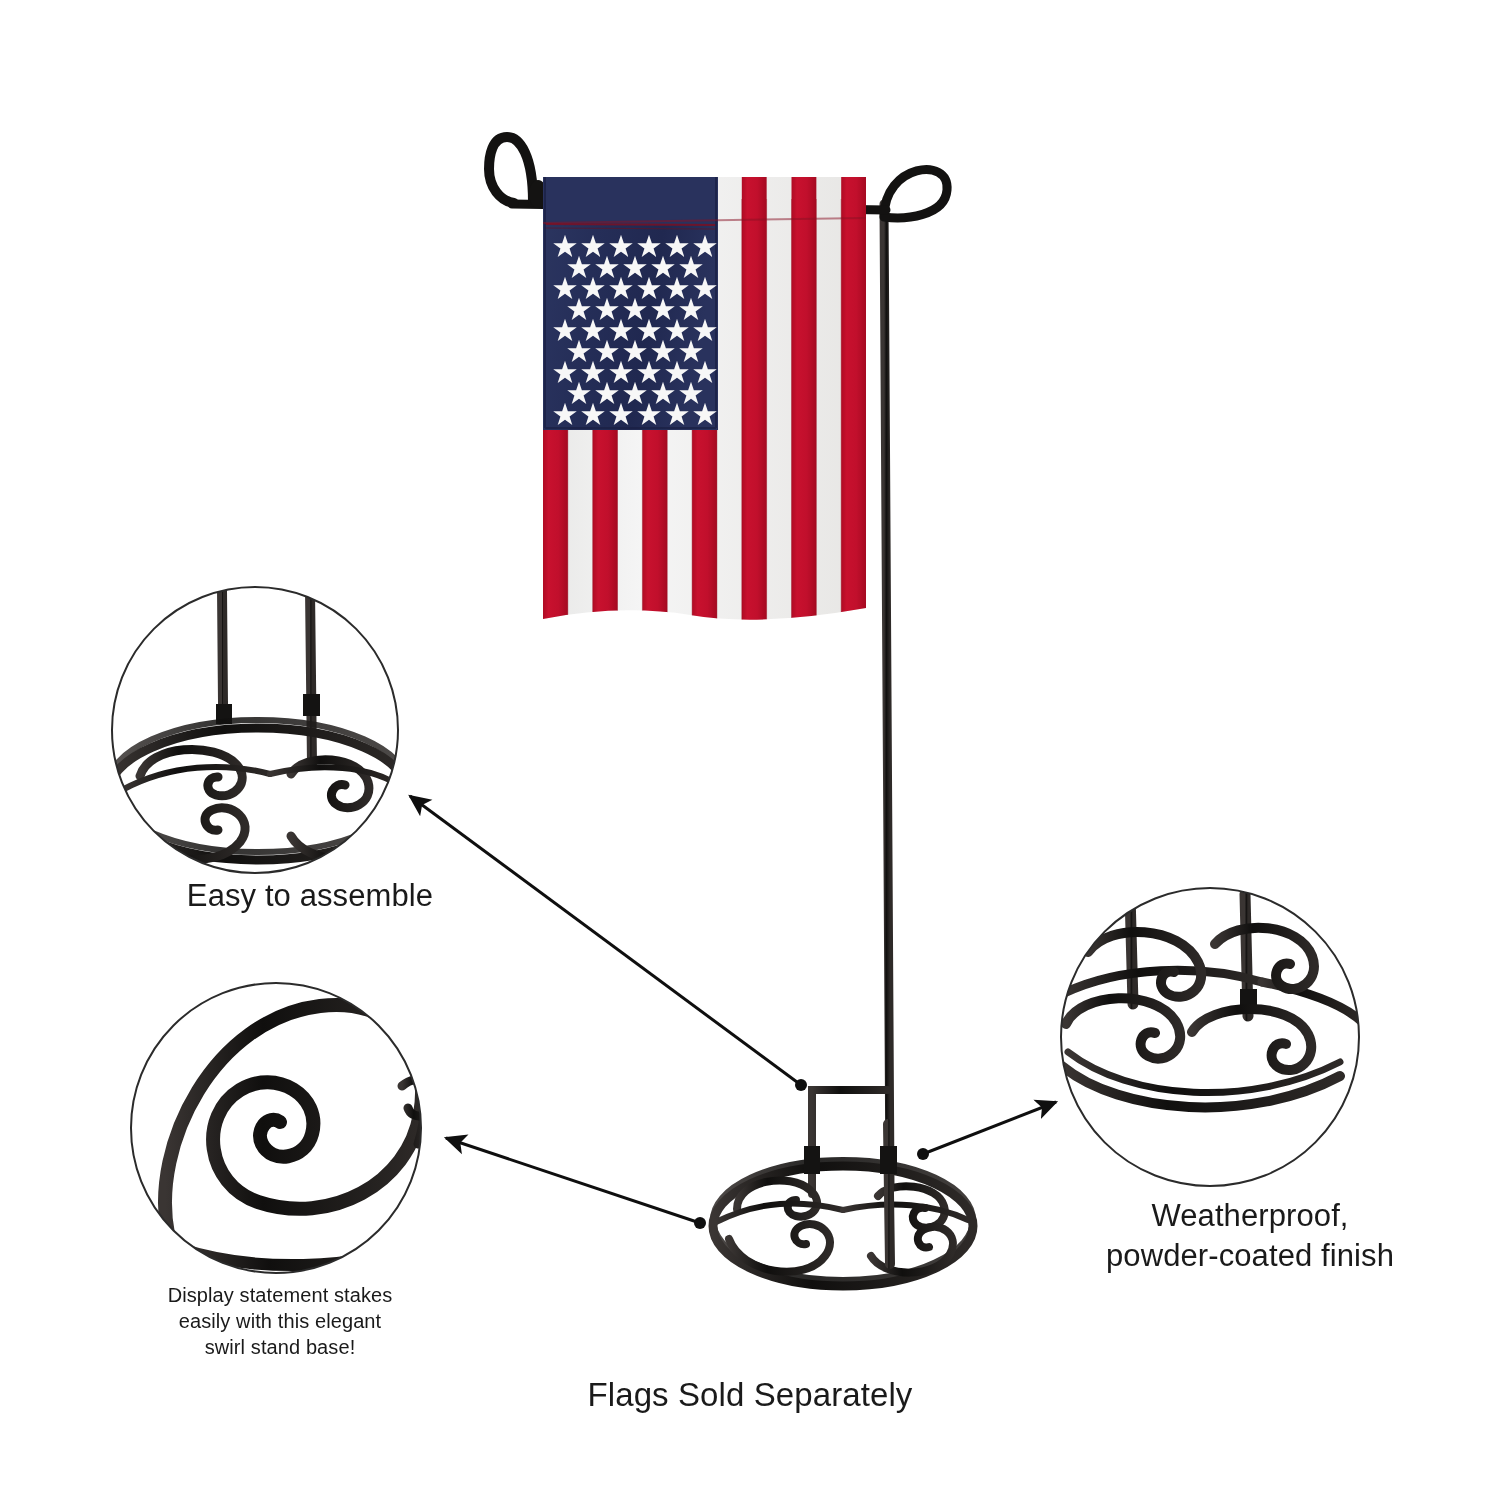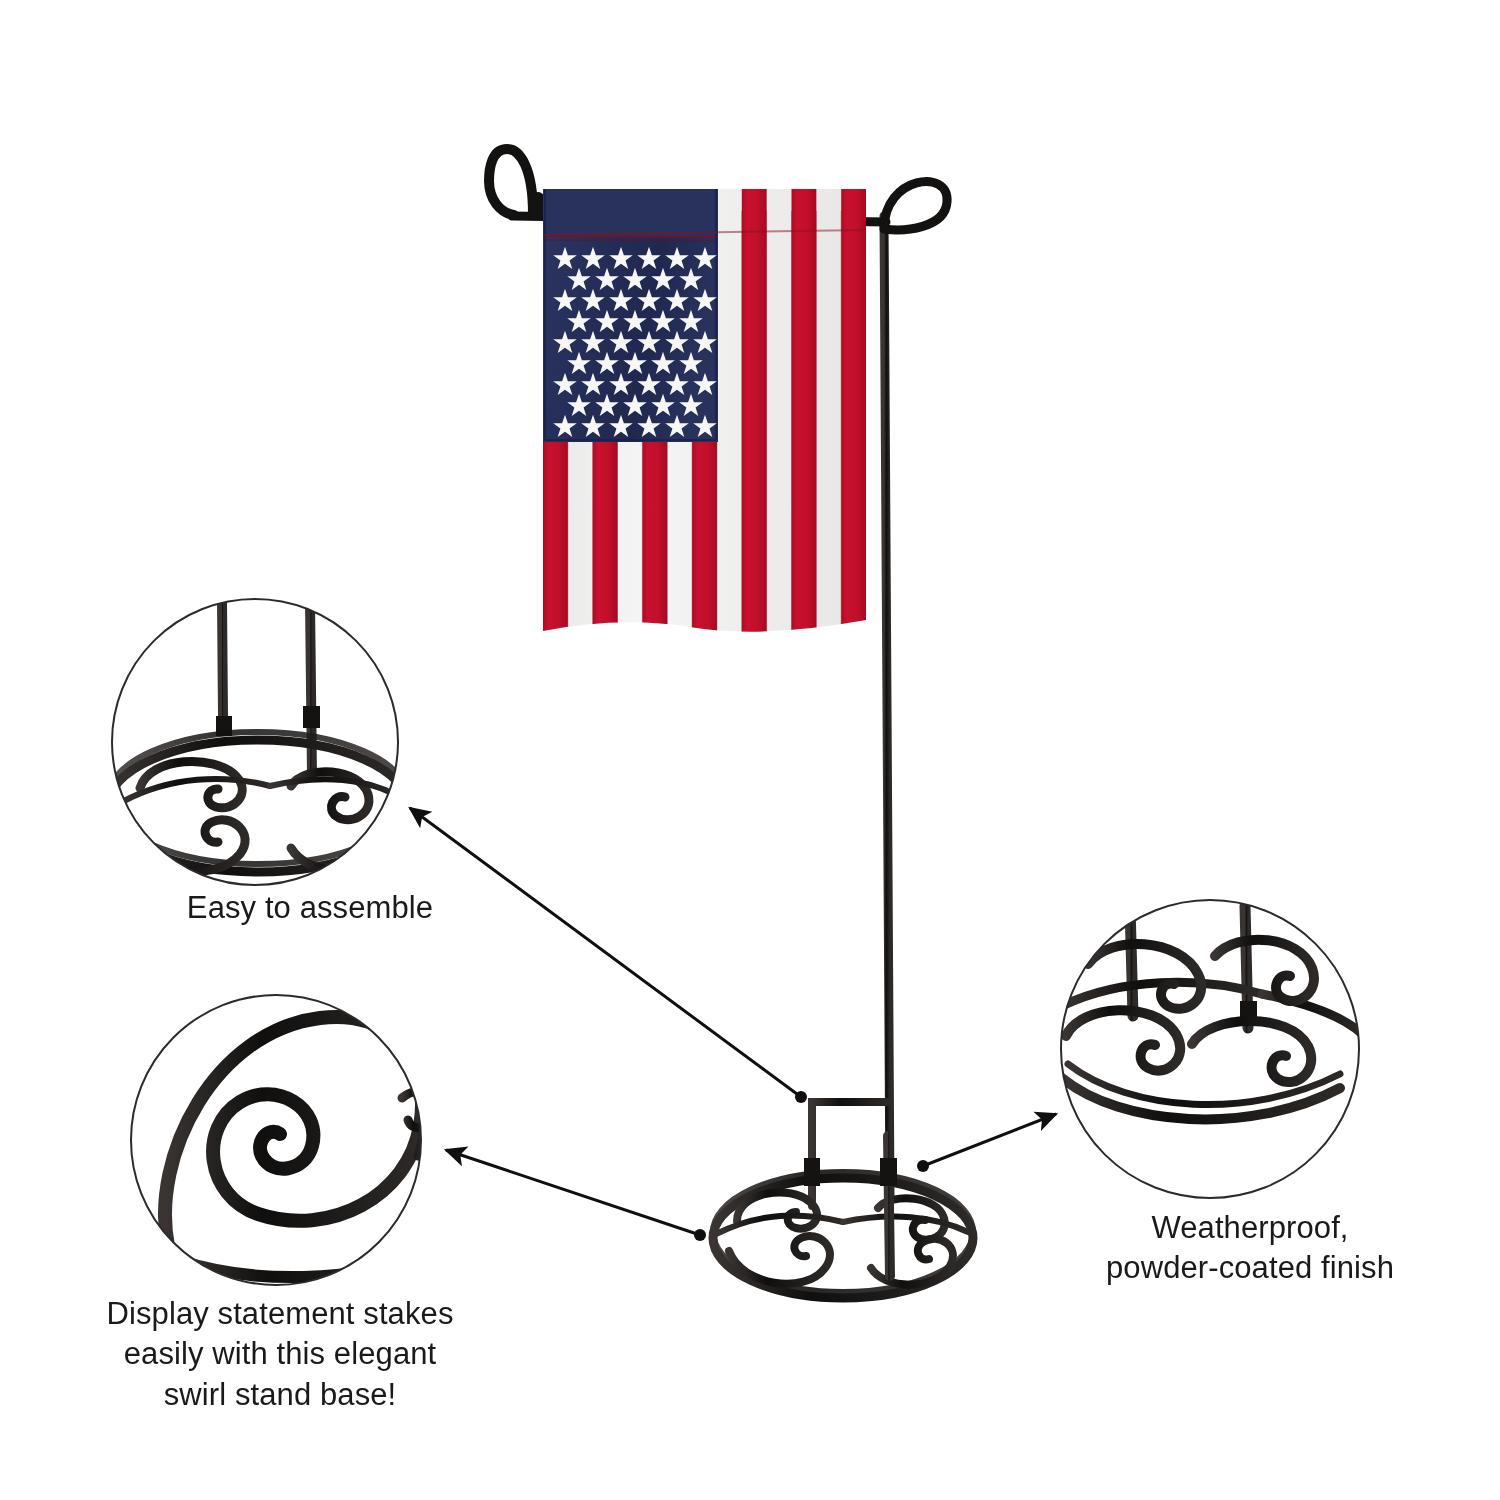--- a/index.html
+++ b/index.html
@@ -3,32 +3,32 @@
 <meta charset="utf-8">
 <style>
   html,body{margin:0;padding:0;}
   body{
     width:1500px;height:1500px;
     background:#ffffff;
     font-family:"Liberation Sans", sans-serif;
     overflow:hidden;
     position:relative;
   }
-  #stage{position:absolute;left:0;top:16px;width:1500px;height:1216px;}
+  #stage{position:absolute;left:0;top:4px;width:1500px;height:1216px;}
   #artboard{position:absolute;left:0;top:0;width:1500px;height:1500px;}
   .caption{
     position:absolute;
     color:#1a1a1a;
     text-align:center;
     line-height:1.30;
     white-space:pre-line;
     letter-spacing:0.1px;
   }
   #cap-assemble{left:60px;top:872px;width:500px;font-size:31px;}
-  #cap-swirl{left:30px;top:1278px;width:500px;font-size:31px;}
+  #cap-swirl{left:30px;top:1278px;width:500px;font-size:20px;}
   #cap-weather{left:1040px;top:1192px;width:420px;font-size:31px;text-align:center;}
   #cap-soldsep{left:490px;top:1370px;width:520px;font-size:33px;}
 </style>
 </head>
 <body>
 
 <div id="stage">
 
   <svg id="artboard" viewBox="0 0 1500 1500" xmlns="http://www.w3.org/2000/svg">
     <defs>
@@ -312,14 +312,15 @@
 
   <div class="caption" id="cap-assemble">Easy to assemble</div>
 
   <div class="caption" id="cap-swirl">Display statement stakes
 easily with this elegant
 swirl stand base!</div>
 
   <div class="caption" id="cap-weather">Weatherproof,
 powder-coated finish</div>
 
+  <div class="caption" id="cap-soldsep">Flags Sold Separately</div>
 
 </div>
 
 </body></html>

